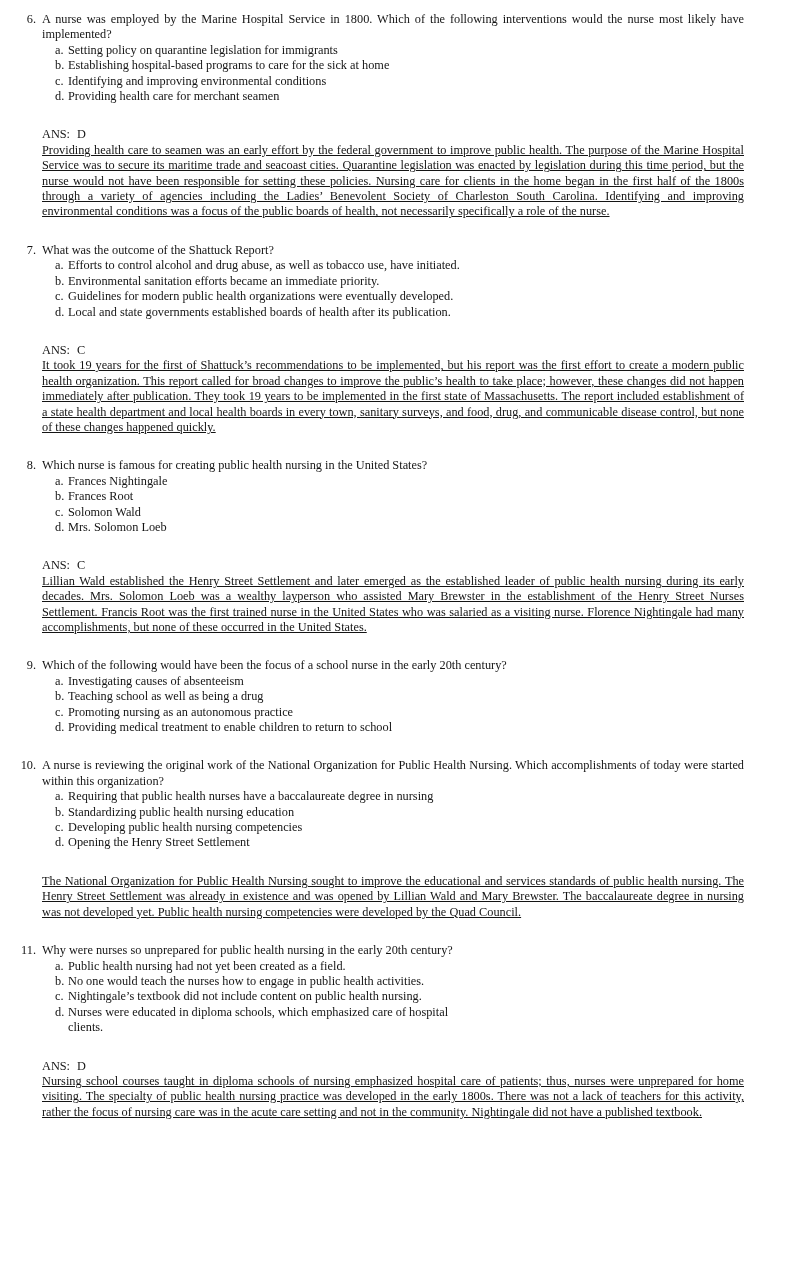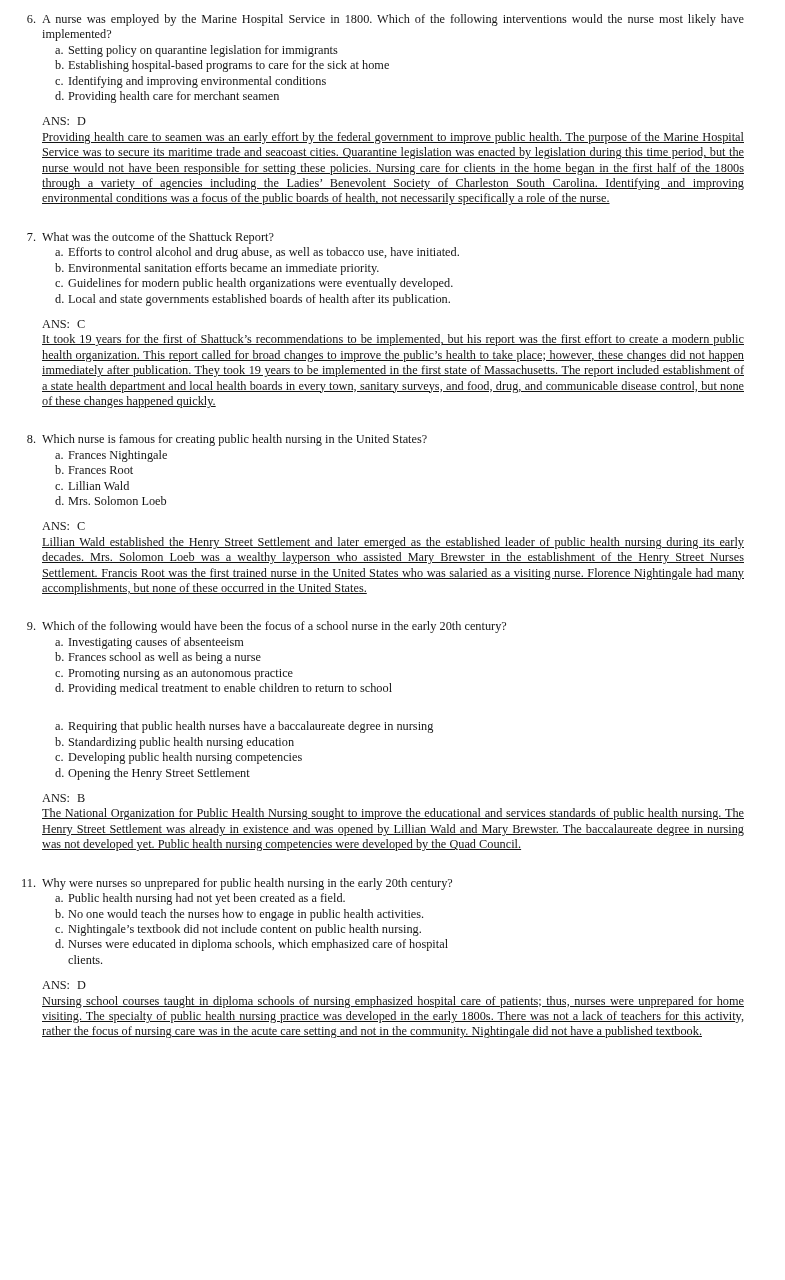--- a/index.html
+++ b/index.html
@@ -50,21 +50,21 @@
   }
   .opt-letter {
     flex: 0 0 13px;
     white-space: nowrap;
   }
   .opt-text {
     flex: 1 1 auto;
     white-space: pre-line;
   }
   .ans-block {
-    margin-top: 10px;
+    margin-top: 23px;
     margin-left: 26px;
   }
   .ans-line {
     white-space: nowrap;
   }
   .ans-letter {
     margin-left: 7px;
   }
   .rationale {
     text-align: justify;
@@ -155,21 +155,21 @@
     <div class="opt-text">Frances Nightingale</div>
   </div>
 
   <div class="opt">
     <div class="opt-letter">b.</div>
     <div class="opt-text">Frances Root</div>
   </div>
 
   <div class="opt">
     <div class="opt-letter">c.</div>
-    <div class="opt-text">Lillian Wald</div>
+    <div class="opt-text">Solomon Wald</div>
   </div>
 
   <div class="opt">
     <div class="opt-letter">d.</div>
     <div class="opt-text">Mrs. Solomon Loeb</div>
   </div>
 </div>
     <div class="ans-block">
       <div class="ans-line">
         <span>ANS:</span><span class="ans-letter">C</span>
@@ -184,38 +184,42 @@
       <div class="q-stem">Which of the following would have been the focus of a school nurse in the early 20th century?</div>
     </div>
     <div class="opts">
   <div class="opt">
     <div class="opt-letter">a.</div>
     <div class="opt-text">Investigating causes of absenteeism</div>
   </div>
 
   <div class="opt">
     <div class="opt-letter">b.</div>
-    <div class="opt-text">Frances school as well as being a nurse</div>
+    <div class="opt-text">Teaching school as well as being a drug</div>
   </div>
 
   <div class="opt">
     <div class="opt-letter">c.</div>
     <div class="opt-text">Promoting nursing as an autonomous practice</div>
   </div>
 
   <div class="opt">
     <div class="opt-letter">d.</div>
     <div class="opt-text">Providing medical treatment to enable children to return to school</div>
   </div>
 </div>
     <div class="ans-block">
     </div>
   </div>
 
   <div class="q">
+    <div class="q-head">
+      <div class="q-num">10.</div>
+      <div class="q-stem">A nurse is reviewing the original work of the National Organization for Public Health Nursing. Which accomplishments of today were started within this organization?</div>
+    </div>
     <div class="opts">
   <div class="opt">
     <div class="opt-letter">a.</div>
     <div class="opt-text">Requiring that public health nurses have a baccalaureate degree in nursing</div>
   </div>
 
   <div class="opt">
     <div class="opt-letter">b.</div>
     <div class="opt-text">Standardizing public health nursing education</div>
   </div>
@@ -224,23 +228,20 @@
     <div class="opt-letter">c.</div>
     <div class="opt-text">Developing public health nursing competencies</div>
   </div>
 
   <div class="opt">
     <div class="opt-letter">d.</div>
     <div class="opt-text">Opening the Henry Street Settlement</div>
   </div>
 </div>
     <div class="ans-block">
-      <div class="ans-line">
-        <span>ANS:</span><span class="ans-letter">B</span>
-      </div>
       <div class="rationale">The National Organization for Public Health Nursing sought to improve the educational and services standards of public health nursing. The Henry Street Settlement was already in existence and was opened by Lillian Wald and Mary Brewster. The baccalaureate degree in nursing was not developed yet. Public health nursing competencies were developed by the Quad Council.</div>
     </div>
   </div>
 
   <div class="q">
     <div class="q-head">
       <div class="q-num">11.</div>
       <div class="q-stem">Why were nurses so unprepared for public health nursing in the early 20th century?</div>
     </div>
     <div class="opts">

